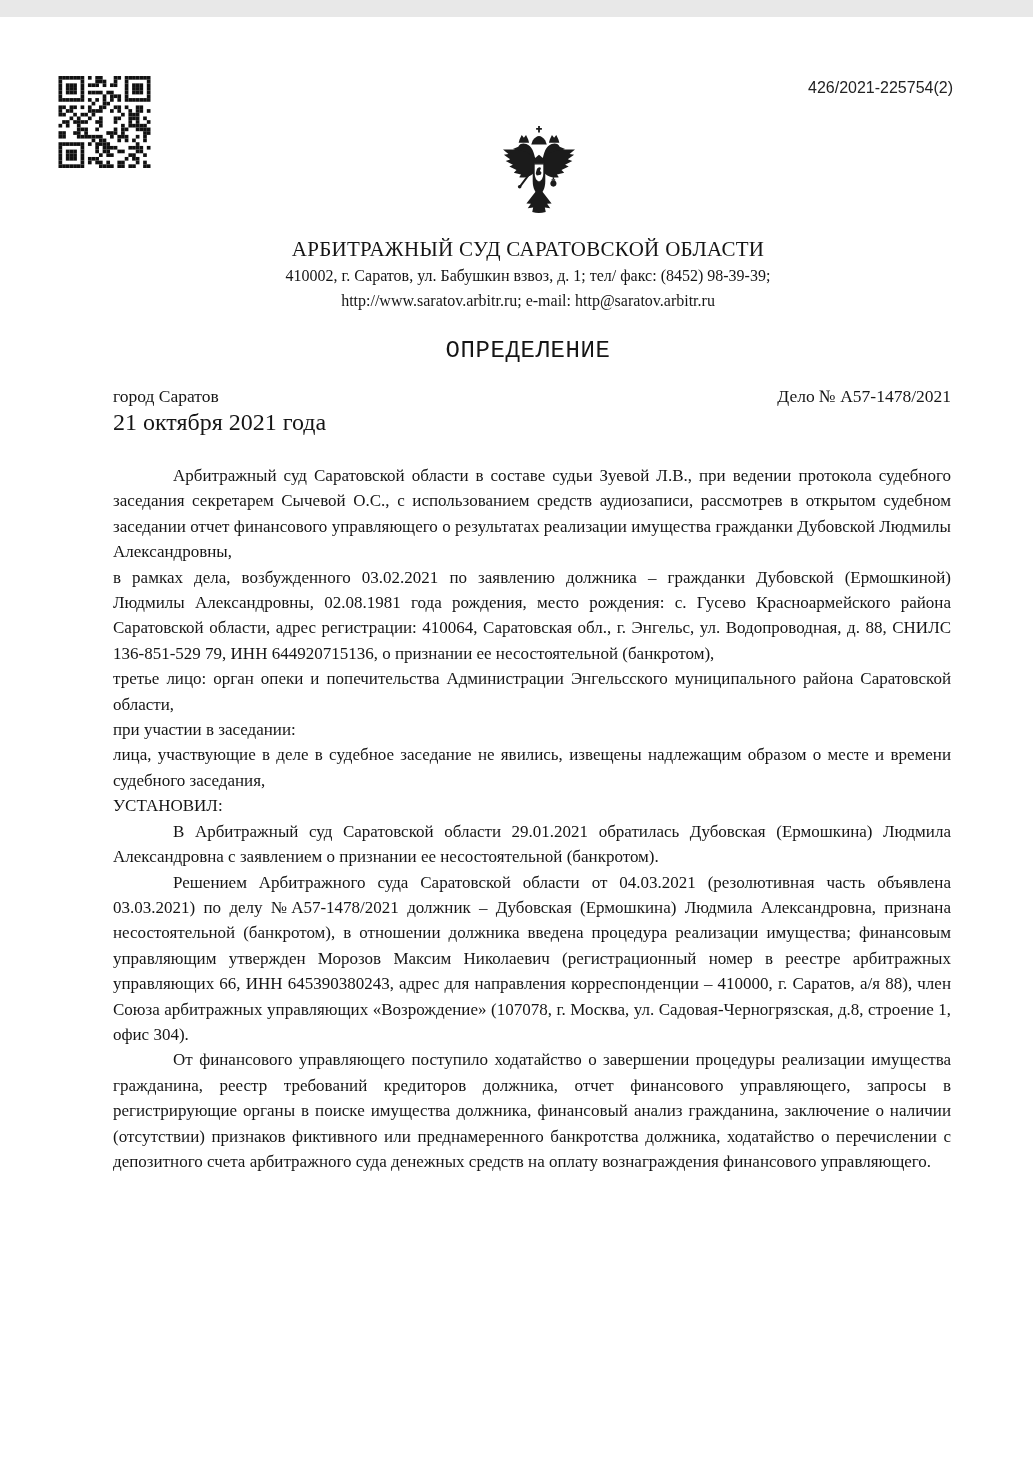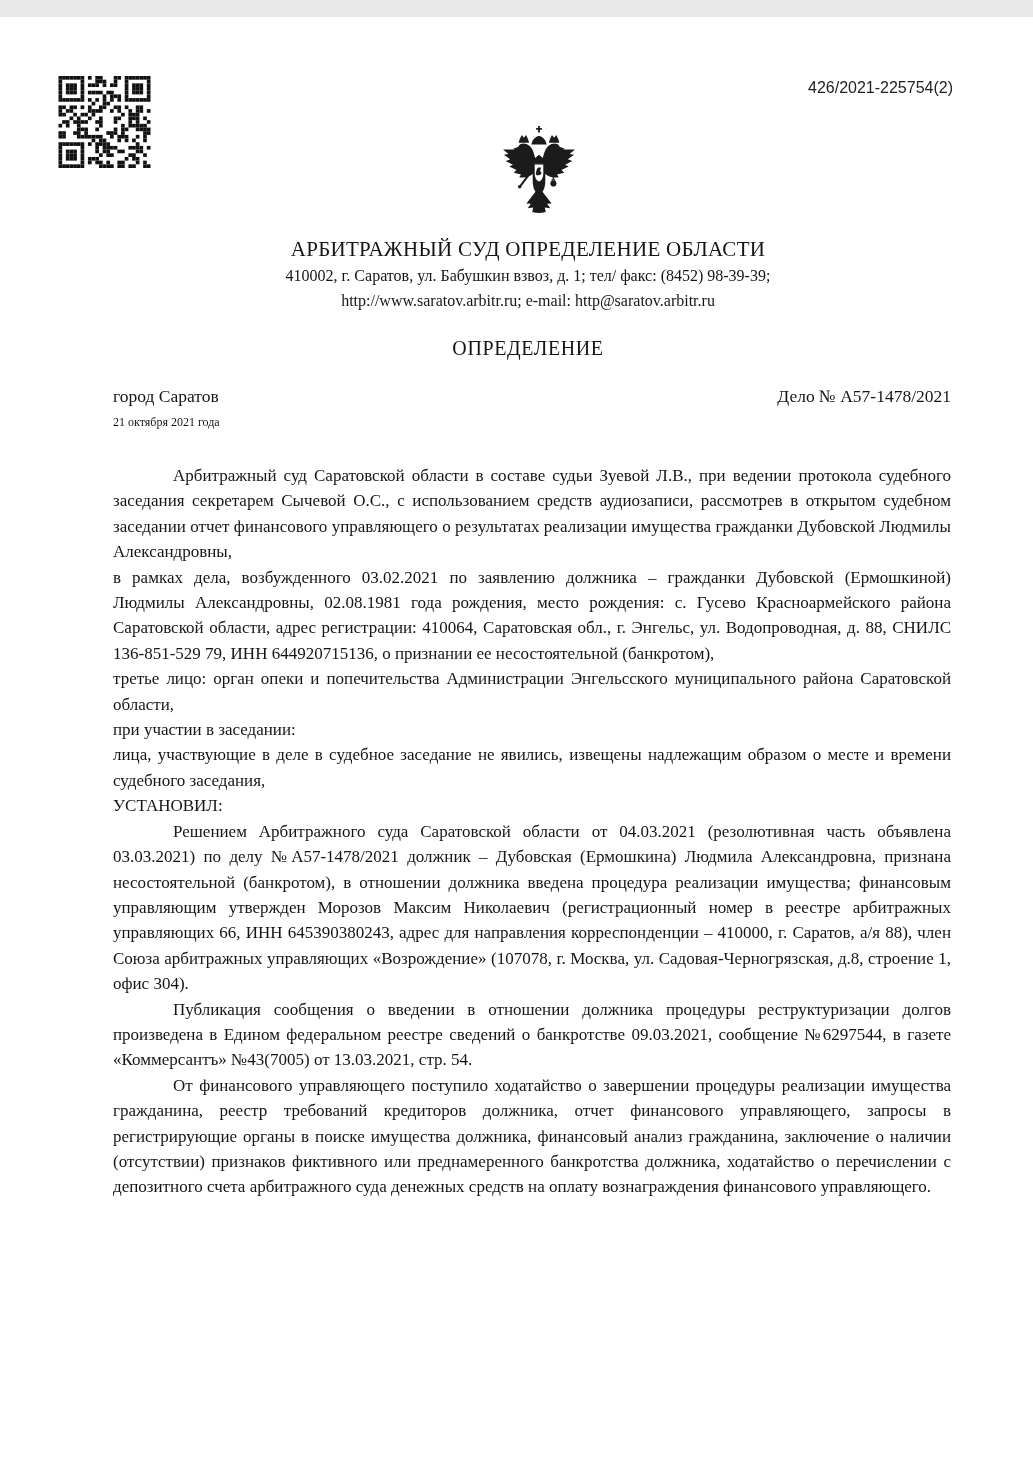--- a/index.html
+++ b/index.html
@@ -22,30 +22,30 @@
   .emblem{position:absolute;left:494px;top:109px;width:90px;height:90px;}
   .emblem svg{display:block;width:100%;height:100%;}
   .letterhead{
     position:absolute;top:218px;left:108px;width:840px;
     text-align:center;
   }
   .court-name{font-size:21px;line-height:28px;letter-spacing:0.3px;}
   .court-address,.court-contacts{font-size:16px;line-height:25px;}
   .doc-type{
     position:absolute;top:320px;left:108px;width:840px;
-    text-align:center;font-size:20px;letter-spacing:0.6px;
+    text-align:center;font-size:24px;letter-spacing:0.6px;font-family:Liberation Mono, monospace;
   }
   .case-row{
     position:absolute;top:366px;left:113px;width:838px;
     display:flex;justify-content:space-between;
     font-size:17.5px;line-height:26px;
   }
   .date-line{
     position:absolute;top:392px;left:113px;
-    font-size:12px;line-height:26px;
+    font-size:24px;line-height:26px;
   }
   .doc-body{
     position:absolute;top:446px;left:113px;width:838px;
     font-size:17px;line-height:25.4px;
     text-align:justify;
   }
   .para{margin:0;padding:0;}
   .para.indent{text-indent:60px;}
   .para.flush{text-indent:0;}
   .para.center{text-indent:0;}
@@ -388,39 +388,39 @@
         <circle cx="16" cy="58" r="3.4"></circle>
         <path d="M16,53 v-2 M14,54 h4" stroke="#1b1b1b" stroke-width="1.6"></path>
       </g>
 
       <path d="M-5.5,36 h11 v11 q0,7 -5.5,9.5 q-5.5,-2.5 -5.5,-9.5 z" fill="#ffffff" stroke="#1b1b1b" stroke-width="1.4"></path>
       <path d="M-2.2,41.5 q2.4,-3 4.4,-0.8 l-1.2,3.2 q3,1.2 0.8,4.2 l-4.2,1 q-2,-2.4 -0.8,-4.4 z" fill="#1b1b1b"></path>
     </svg>
   </div>
 
   <div class="letterhead">
-    <div class="court-name">АРБИТРАЖНЫЙ СУД ОПРЕДЕЛЕНИЕ ОБЛАСТИ</div>
+    <div class="court-name">АРБИТРАЖНЫЙ СУД САРАТОВСКОЙ ОБЛАСТИ</div>
     <div class="court-address">410002, г. Саратов, ул. Бабушкин взвоз, д. 1; тел/ факс: (8452) 98-39-39;</div>
     <div class="court-contacts">http://www.saratov.arbitr.ru; e-mail: http@saratov.arbitr.ru</div>
   </div>
 
   <div class="doc-type">ОПРЕДЕЛЕНИЕ</div>
 
   <div class="case-row">
     <span>город Саратов</span>
     <span>Дело № А57-1478/2021</span>
   </div>
 
   <div class="date-line">21 октября 2021 года</div>
 
   <div class="doc-body">
       <p class="para indent">Арбитражный суд Саратовской области в составе судьи Зуевой Л.В., при ведении протокола судебного заседания секретарем Сычевой О.С., с использованием средств аудиозаписи, рассмотрев в открытом судебном заседании отчет финансового управляющего о результатах реализации имущества гражданки Дубовской Людмилы Александровны,</p>
       <p class="para flush">в рамках дела, возбужденного 03.02.2021 по заявлению должника – гражданки Дубовской (Ермошкиной) Людмилы Александровны, 02.08.1981 года рождения, место рождения: с. Гусево Красноармейского района Саратовской области, адрес регистрации: 410064, Саратовская обл., г. Энгельс, ул. Водопроводная, д. 88, СНИЛС 136-851-529 79, ИНН 644920715136, о признании ее несостоятельной (банкротом),</p>
       <p class="para flush">третье лицо: орган опеки и попечительства Администрации Энгельсского муниципального района Саратовской области,</p>
       <p class="para flush">при участии в заседании:</p>
       <p class="para flush">лица, участвующие в деле в судебное заседание не явились, извещены надлежащим образом о месте и времени судебного заседания,</p>
       <p class="para center">УСТАНОВИЛ:</p>
+      <p class="para indent">В Арбитражный суд Саратовской области 29.01.2021 обратилась Дубовская (Ермошкина) Людмила Александровна с заявлением о признании ее несостоятельной (банкротом).</p>
       <p class="para indent">Решением Арбитражного суда Саратовской области от 04.03.2021 (резолютивная часть объявлена 03.03.2021) по делу №А57-1478/2021 должник – Дубовская (Ермошкина) Людмила Александровна, признана несостоятельной (банкротом), в отношении должника введена процедура реализации имущества; финансовым управляющим утвержден Морозов Максим Николаевич (регистрационный номер в реестре арбитражных управляющих 66, ИНН 645390380243, адрес для направления корреспонденции – 410000, г. Саратов, а/я 88), член Союза арбитражных управляющих «Возрождение» (107078, г. Москва, ул. Садовая-Черногрязская, д.8, строение 1, офис 304).</p>
-      <p class="para indent">Публикация сообщения о введении в отношении должника процедуры реструктуризации долгов произведена в Едином федеральном реестре сведений о банкротстве 09.03.2021, сообщение №6297544, в газете «Коммерсантъ» №43(7005) от 13.03.2021, стр. 54.</p>
       <p class="para indent">От финансового управляющего поступило ходатайство о завершении процедуры реализации имущества гражданина, реестр требований кредиторов должника, отчет финансового управляющего, запросы в регистрирующие органы в поиске имущества должника, финансовый анализ гражданина, заключение о наличии (отсутствии) признаков фиктивного или преднамеренного банкротства должника, ходатайство о перечислении с депозитного счета арбитражного суда денежных средств на оплату вознаграждения финансового управляющего.</p>
     </div>
 
 </div>
 
 </body></html>

